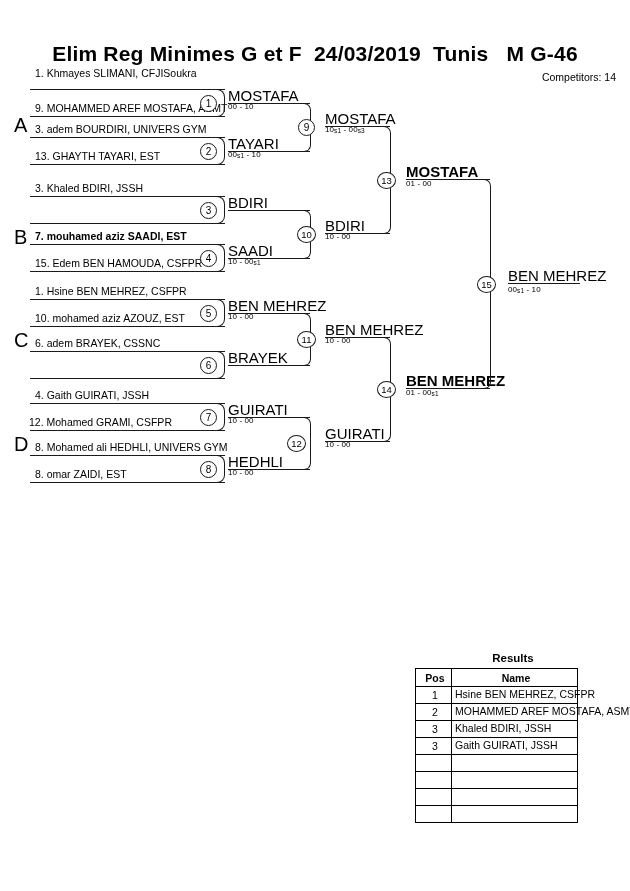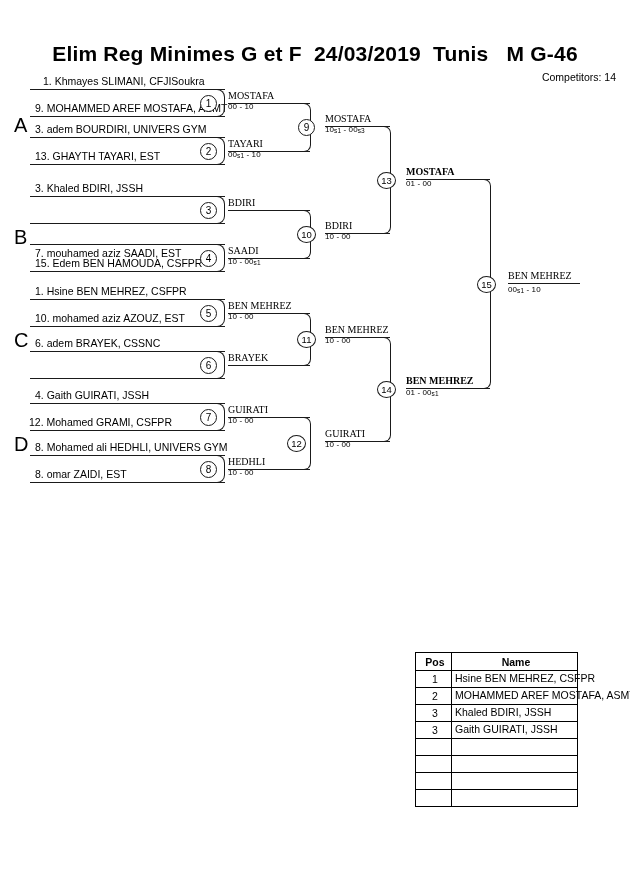--- a/index.html
+++ b/index.html
@@ -45,21 +45,21 @@
 
   
   .mnum{
     width:17px;height:17px;border:1.3px solid #1a1a1a;border-radius:50%;
     background:#ffffff;font-size:10px;line-height:15px;text-align:center;
     box-sizing:border-box;
   }
   .mnum.wide{width:19px;height:17px;border-radius:50%;font-size:9.5px;}
 
   
-  .win{font-size:10px;white-space:nowrap;line-height:11px;font-family:Liberation Serif, serif;}
+  .win{font-size:15px;white-space:nowrap;line-height:11px;}
   .win.bold{font-weight:bold;}
   .score{font-size:8px;white-space:nowrap;line-height:9px;letter-spacing:.1px;}
   .score sub{font-size:6.5px;vertical-align:baseline;position:relative;top:1px;}
 
   
   .grp{font-size:20px;line-height:20px;font-weight:normal;}
 
   
   #results-wrap{left:415px;top:652px;width:196px;}
   #results-title{
@@ -83,36 +83,36 @@
 <body>
 
 <div class="abs" id="title">Elim Reg Minimes G et F  24/03/2019  Tunis   M G-46</div>
 <div class="abs" id="competitors">Competitors: 14</div>
 
 <div class="abs grp" style="left:14px;top:115px;">A</div>
 <div class="abs grp" style="left:14px;top:227px;">B</div>
 <div class="abs grp" style="left:14px;top:330px;">C</div>
 <div class="abs grp" style="left:14px;top:434px;">D</div>
 
-<div class="abs comp" style="left:35px;top:76px;margin-left:8px;">1. Khmayes SLIMANI, CFJISoukra</div>
+<div class="abs comp" style="left:35px;top:68px;">1. Khmayes SLIMANI, CFJISoukra</div>
 <div class="abs ln hline" style="left:30px;top:89px;width:195px;"></div>
 <div class="abs comp" style="left:35px;top:103px;">9. MOHAMMED AREF MOSTAFA, ASMT</div>
 <div class="abs ln hline" style="left:30px;top:116px;width:195px;"></div>
 
 <div class="abs comp" style="left:35px;top:124px;">3. adem BOURDIRI, UNIVERS GYM</div>
 <div class="abs ln hline" style="left:30px;top:137px;width:195px;"></div>
 <div class="abs comp" style="left:35px;top:151px;">13. GHAYTH TAYARI, EST</div>
 <div class="abs ln hline" style="left:30px;top:164px;width:195px;"></div>
 
 <div class="abs comp" style="left:35px;top:183px;text-align:right;">3. Khaled BDIRI, JSSH</div>
 <div class="abs ln hline" style="left:30px;top:196px;width:195px;"></div>
 <div class="abs comp" style="left:35px;top:210px;"></div>
 <div class="abs ln hline" style="left:30px;top:223px;width:195px;"></div>
 
-<div class="abs comp" style="left:35px;top:248px;">7. mouhamed aziz SAADI, EST</div>
+<div class="abs comp" style="left:35px;top:231px;font-weight:bold;">7. mouhamed aziz SAADI, EST</div>
 <div class="abs ln hline" style="left:30px;top:244px;width:195px;"></div>
 <div class="abs comp" style="left:35px;top:258px;">15. Edem BEN HAMOUDA, CSFPR</div>
 <div class="abs ln hline" style="left:30px;top:271px;width:195px;"></div>
 
 <div class="abs comp" style="left:35px;top:286px;">1. Hsine BEN MEHREZ, CSFPR</div>
 <div class="abs ln hline" style="left:30px;top:299px;width:195px;"></div>
 <div class="abs comp" style="left:35px;top:313px;">10. mohamed aziz AZOUZ, EST</div>
 <div class="abs ln hline" style="left:30px;top:326px;width:195px;"></div>
 
 <div class="abs comp" style="left:35px;top:338px;">6. adem BRAYEK, CSSNC</div>
@@ -214,20 +214,21 @@
 
 <div class="abs ln hline" style="left:406px;top:179px;width:84px;"></div>
 <div class="abs ln hline" style="left:406px;top:388px;width:84px;"></div>
 <div class="abs conn" style="left:482px;top:179px;width:9px;height:210px;"></div>
 <div class="abs mnum wide" style="left:477px;top:276px;">15</div>
 <div class="abs win" style="left:508px;top:270px;">BEN MEHREZ</div>
 <div class="abs ln hline" style="left:508px;top:283px;width:72px;"></div>
 <div class="abs score" style="left:508px;top:285px;">00<sub>s1</sub> - 10</div>
 
 <div class="abs" id="results-wrap">
+  <div id="results-title">Results</div>
   <table class="results">
     <thead>
       <tr>
         <th class="pos" style="width:32px;">Pos</th>
         <th>Name</th>
       </tr>
     </thead>
     <tbody>
       <tr>
         <td class="pos">1</td>

